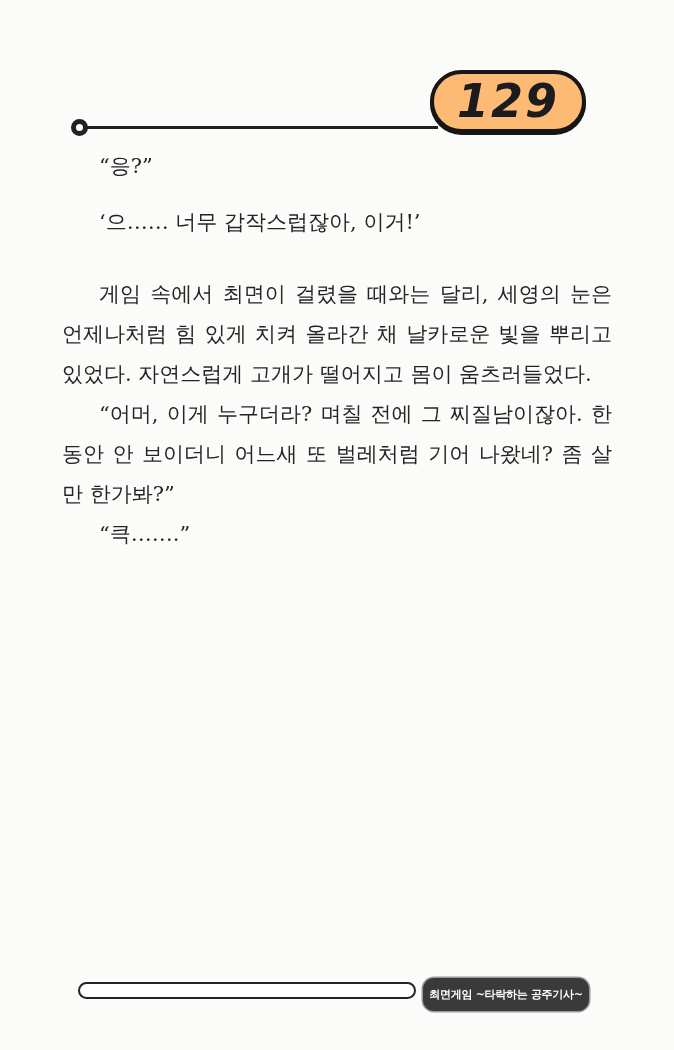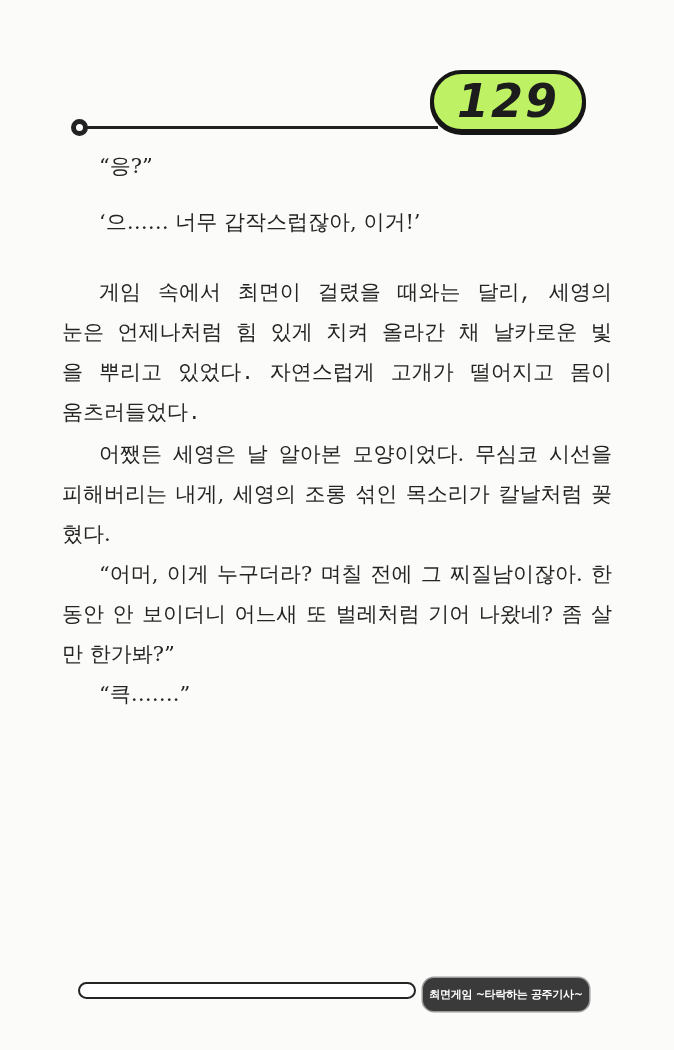--- a/index.html
+++ b/index.html
@@ -20,21 +20,21 @@
     border: 5px solid #222; border-radius: 50%;
     background: #fff;
   }
   .hdr-line {
     position: absolute; left: 86px; top: 126px;
     width: 352px; height: 3px; background: #222;
   }
   .page-badge {
     position: absolute; left: 430px; top: 70px;
     width: 148px; height: 55px;
-    background: #bef264;
+    background: #fdba74;
     border: 4px solid #161616;
     border-radius: 32px;
     display: flex; align-items: center; justify-content: center;
     box-shadow: 0 2px 0 #161616;
   }
   .page-badge .num {
     font-family: "DejaVu Sans", "Liberation Sans", sans-serif;
     font-weight: 700; font-style: italic;
     font-size: 46px; letter-spacing: 2px;
     color: #1c1c1c;
@@ -53,21 +53,21 @@
   }
   .emph {
     font-size: 24px; font-weight: 700; line-height: 44px;
     text-indent: 37px; margin: 0;
     color: #1b1b1b;
   }
   .mt-first { margin-top: 146px; }
   .mt-emph  { margin-top: 24px; }
   .mt-p1    { margin-top: 38px; }
   .mt-mono  { margin-top: 16px; }
-  .mt-p2    { margin-top: 32px; font-family: Liberation Mono, monospace; }
+  .mt-p2    { margin-top: 32px; }
 
   
   .ftr-rule {
     position: absolute; left: 78px; top: 982px;
     width: 334px; height: 13px;
     background: #fff;
     border: 2.5px solid #242424;
     border-radius: 9px;
   }
   .series-badge {
@@ -93,21 +93,20 @@
   <div class="hdr-circle"></div>
   <div class="hdr-line"></div>
   <div class="page-badge">
     <span class="num">129</span>
   </div>
 
   <div class="content">
     <p class="t mt-first">“응?”</p>
     <p class="t mt-mono">‘으…… 너무 갑작스럽잖아, 이거!’</p>
     <p class="t mt-p2">게임 속에서 최면이 걸렸을 때와는 달리, 세영의 눈은 언제나처럼 힘 있게 치켜 올라간 채 날카로운 빛을 뿌리고 있었다. 자연스럽게 고개가 떨어지고 몸이 움츠러들었다.</p>
-    <p class="t">어쨌든 세영은 날 알아본 모양이었다. 무심코 시선을 피해버리는 내게, 세영의 조롱 섞인 목소리가 칼날처럼 꽂혔다.</p>
     <p class="t">“어머, 이게 누구더라? 며칠 전에 그 찌질남이잖아. 한동안 안 보이더니 어느새 또 벌레처럼 기어 나왔네? 좀 살만 한가봐?”</p>
     <p class="t">“큭…….”</p>
   </div>
 
   <div class="ftr-rule"></div>
   <div class="series-badge">
     <span class="label">최면게임 ~타락하는 공주기사~</span>
   </div>
 
 </div>

